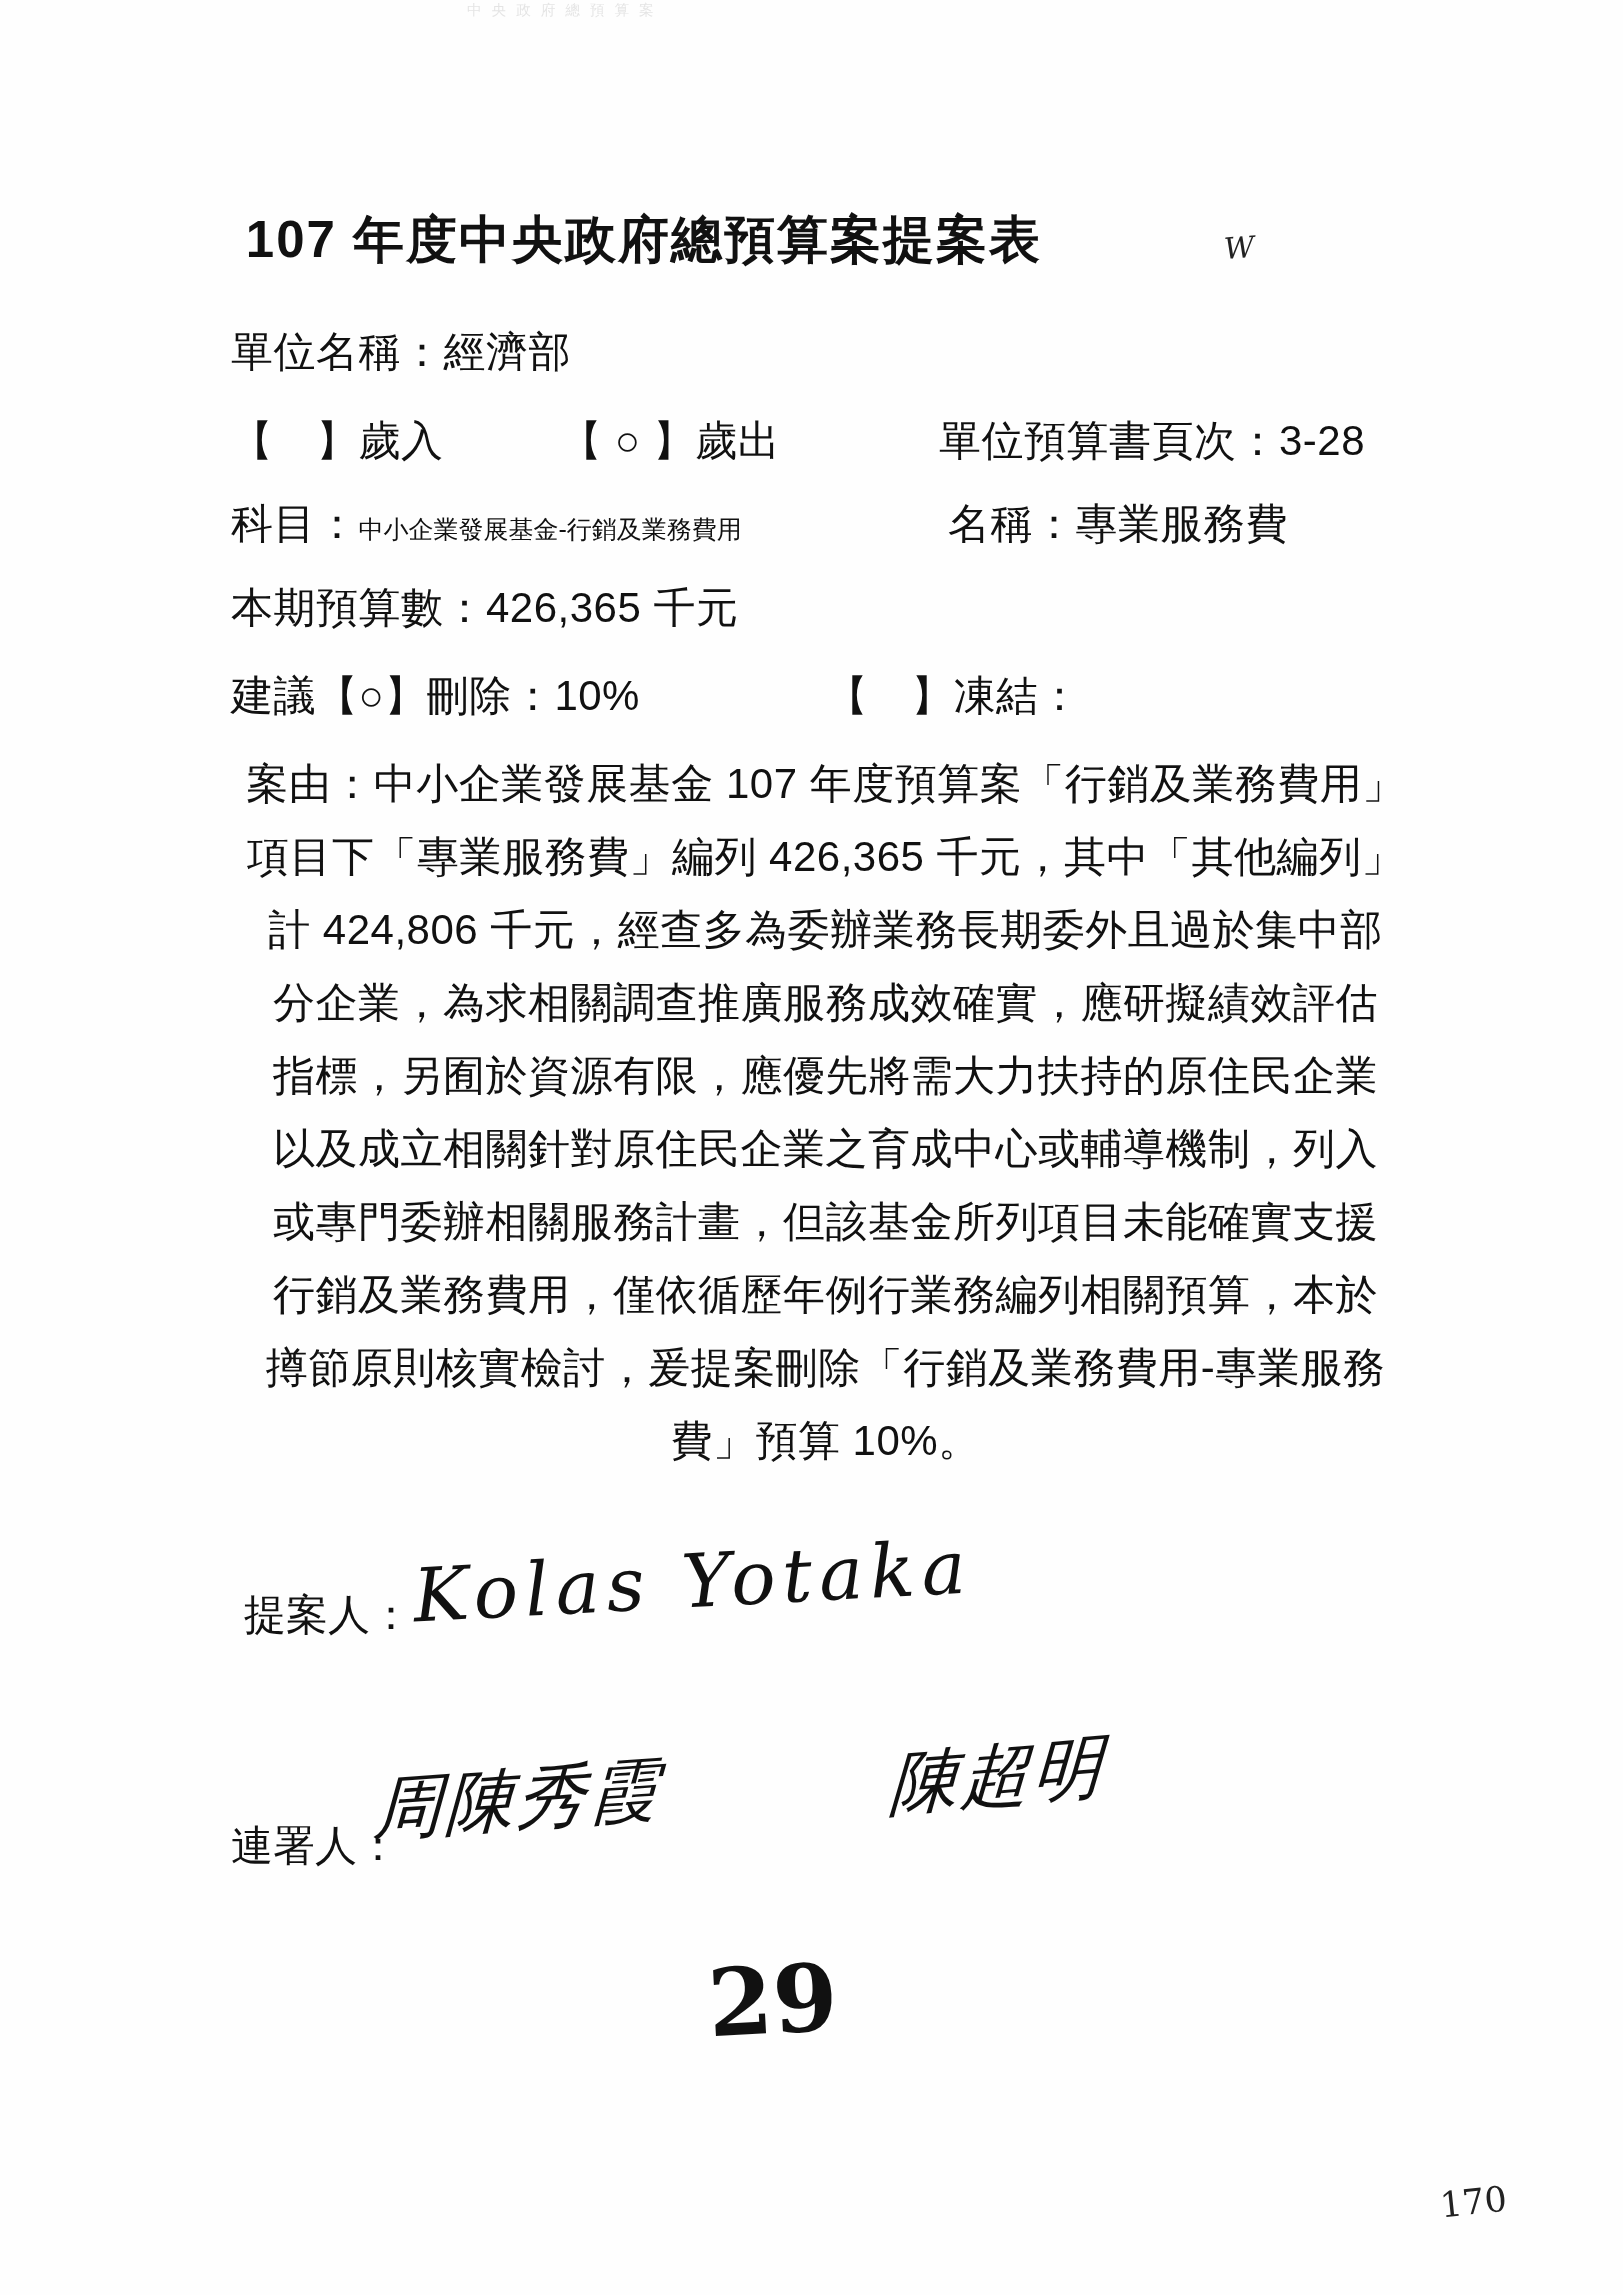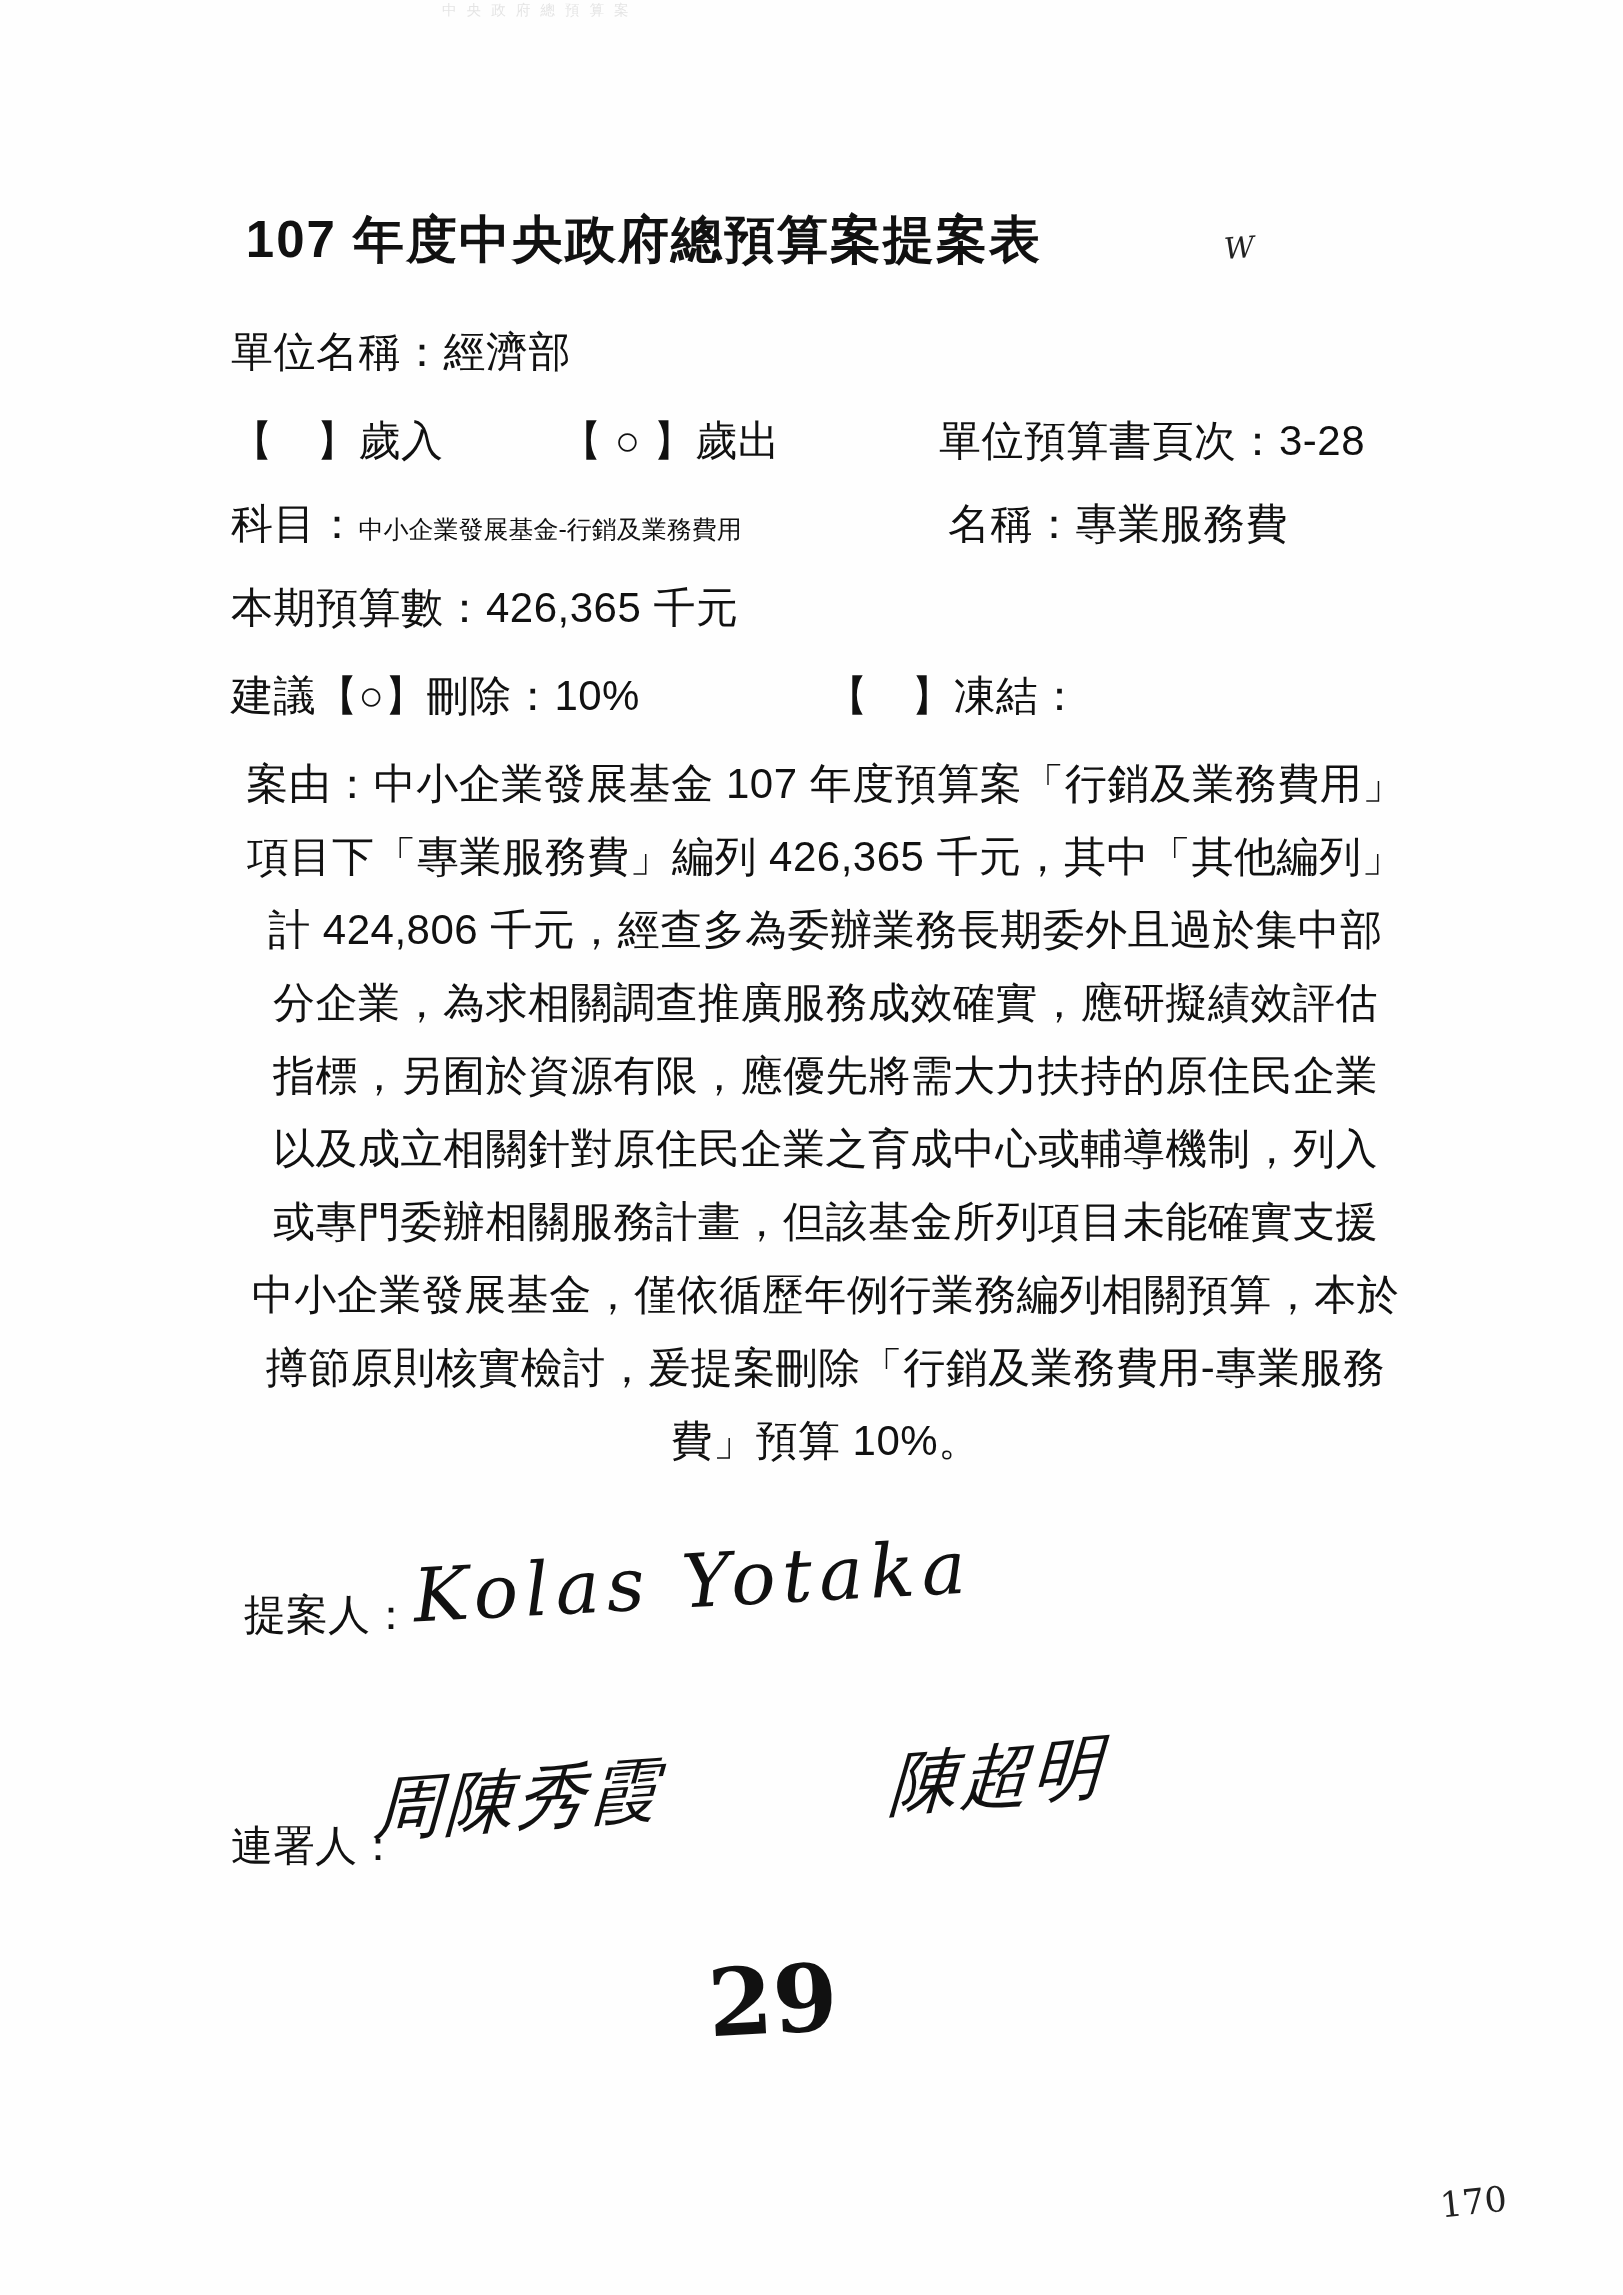--- a/index.html
+++ b/index.html
@@ -137,21 +137,21 @@
     color: #222;
     transform: rotate(-6deg);
   }
 </style>
 </head>
 <body>
 
 <div class="page">
 
   <div class="scan-artifacts">
-    <span style="left:442px;text-align:center;">中 央 政 府 總 預 算 案</span>
+    <span style="left:467px;text-align:center;">中 央 政 府 總 預 算 案</span>
   </div>
 
   <div class="content">
 
     <div class="doc-title">107 年度中央政府總預算案提案表</div>
     <div class="title-annotation">W</div>
 
     <div class="line" style="left:231px; top:324px;">
       <span>單位名稱：</span><span>經濟部</span>
     </div>
@@ -179,21 +179,21 @@
     <div class="line" style="left:826px; top:668px;">【　】凍結：</div>
 
     <div class="body-block">
       <div class="para-line"><span>案由：</span><span>中小企業發展基金 107 年度預算案「行銷及業務費用」</span></div>
       <div class="para-line">項目下「專業服務費」編列 426,365 千元，其中「其他編列」</div>
       <div class="para-line">計 424,806 千元，經查多為委辦業務長期委外且過於集中部</div>
       <div class="para-line">分企業，為求相關調查推廣服務成效確實，應研擬績效評估</div>
       <div class="para-line">指標，另囿於資源有限，應優先將需大力扶持的原住民企業</div>
       <div class="para-line">以及成立相關針對原住民企業之育成中心或輔導機制，列入</div>
       <div class="para-line">或專門委辦相關服務計畫，但該基金所列項目未能確實支援</div>
-      <div class="para-line">中小企業發展基金，僅依循歷年例行業務編列相關預算，本於</div>
+      <div class="para-line">行銷及業務費用，僅依循歷年例行業務編列相關預算，本於</div>
       <div class="para-line">撙節原則核實檢討，爰提案刪除「行銷及業務費用-專業服務</div>
       <div class="para-line">費」預算 10%。</div>
     </div>
 
     <div class="sig-label" style="left:244px; top:1587px;">提案人：</div>
     <div class="signature sig-proposer">Kolas Yotaka</div>
 
     <div class="sig-label" style="left:231px; top:1818px;">連署人：</div>
     <div class="signature sig-co-1">周陳秀霞</div>
     <div class="signature sig-co-2">陳超明</div>

